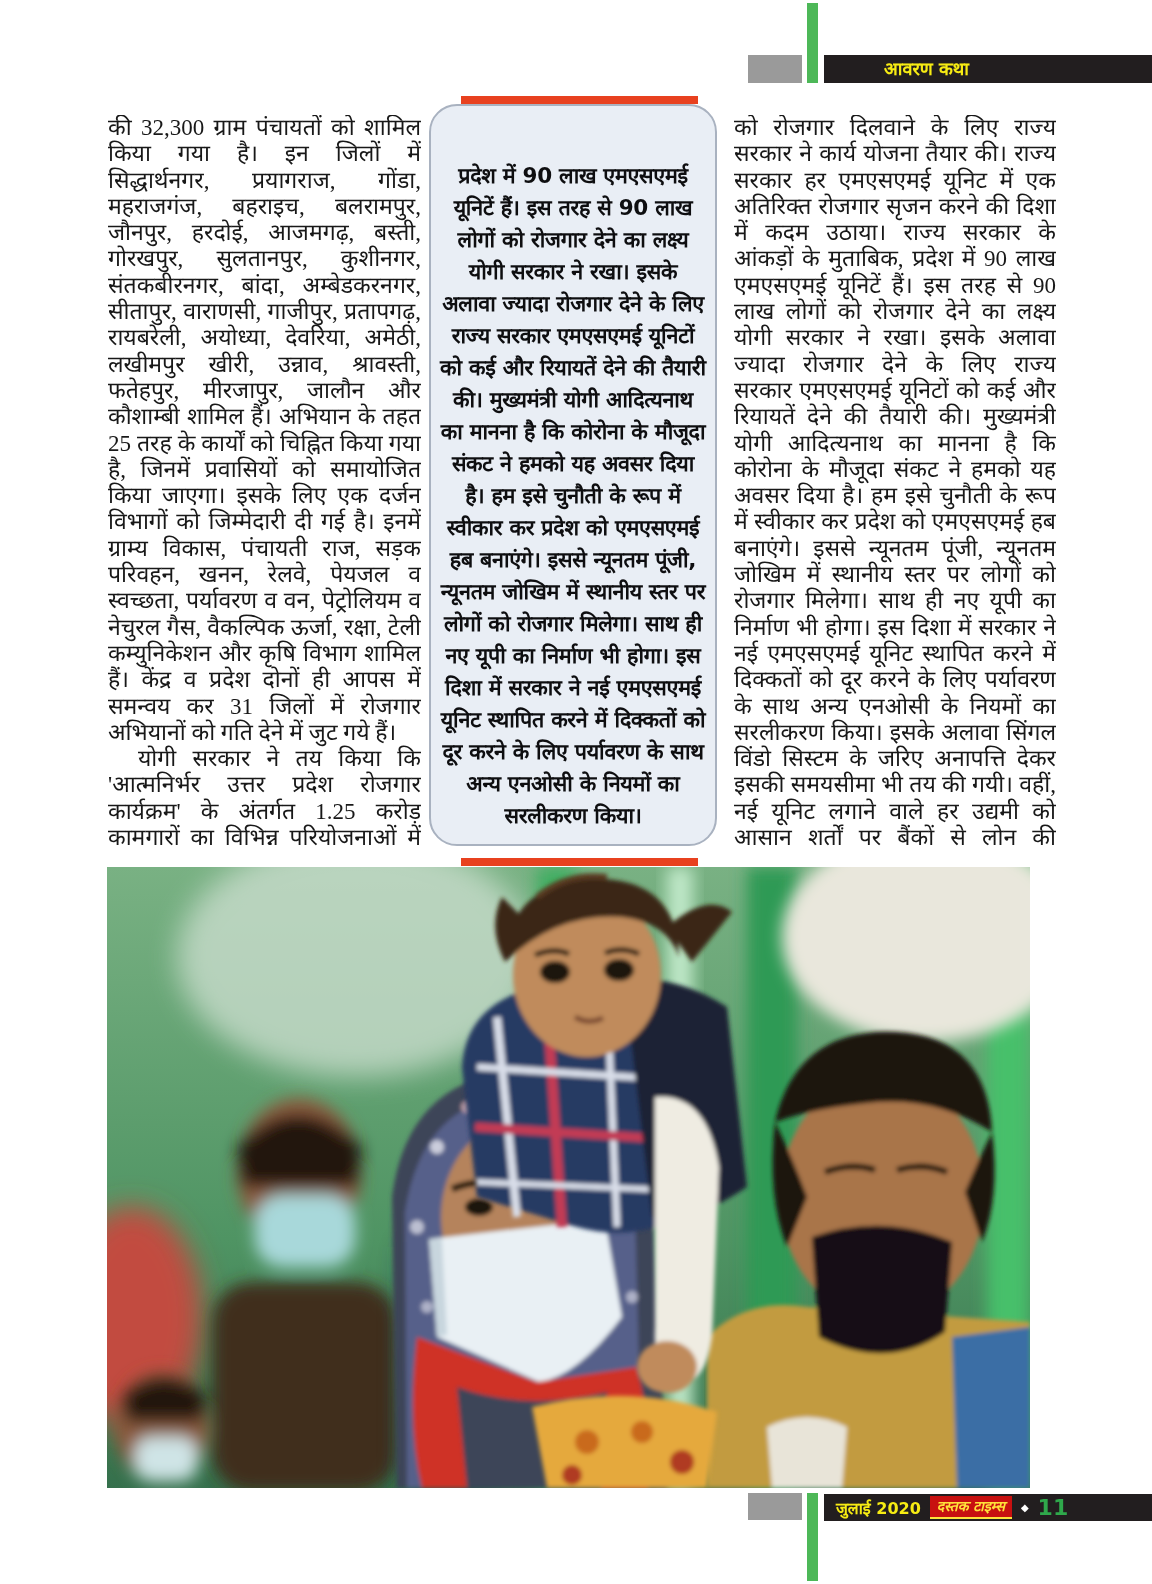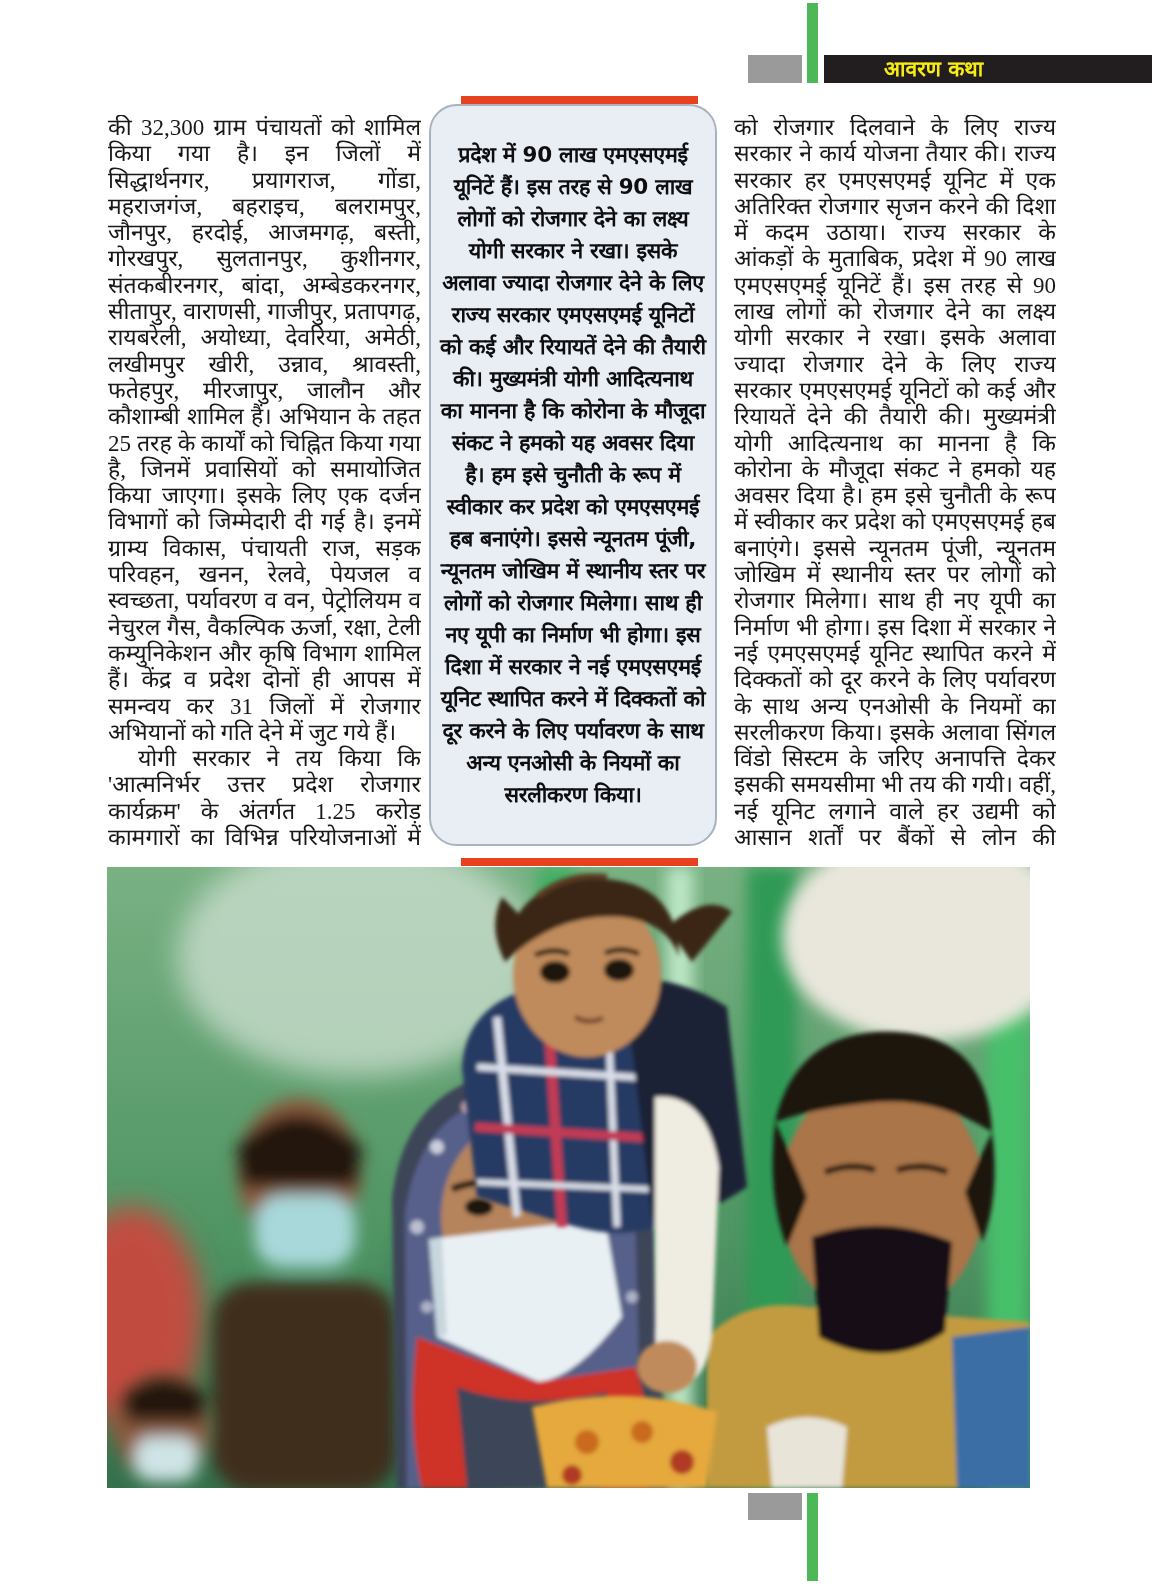--- a/index.html
+++ b/index.html
@@ -5,36 +5,36 @@
   html,body{margin:0;padding:0;background:#ffffff;}
   #page{position:relative;width:1152px;height:1584px;background:#ffffff;overflow:hidden;
         font-family:"Liberation Serif", serif;}
 
   
   .hdr-gray{position:absolute;left:748px;top:55px;width:54px;height:28px;background:#9a9a9a;}
   .hdr-green{position:absolute;left:807px;top:3px;width:11px;height:80px;background:#4db858;}
   .hdr-black{position:absolute;left:824px;top:55px;width:328px;height:28px;background:#221e1f;
              display:flex;align-items:center;}
   .hdr-title{color:#f7ec13;font-family:"DejaVu Sans", sans-serif;font-weight:bold;
-             font-size:21px;line-height:1;margin-left:60px;}
+             font-size:18px;line-height:1;margin-left:60px;}
 
   
   .col{position:absolute;top:115px;color:#181818;font-size:23px;line-height:26.3px;
        text-align:justify;overflow:hidden;}
   .col p{margin:0;}
   #col-left{left:108px;width:313px;height:735px;}
   #col-right{left:734px;width:322px;height:735px;}
   .indent{text-indent:30px;}
 
   
   .pq-bar-top{position:absolute;left:461px;top:96px;width:237px;height:8px;background:#e8411f;}
   .pq-bar-bot{position:absolute;left:461px;top:858px;width:237px;height:8px;background:#e8411f;}
   .pq-box{position:absolute;left:429px;top:104px;width:288px;height:742px;box-sizing:border-box;
           background:#e9eef5;border:2px solid #a9b2c0;border-radius:28px;
-          display:flex;align-items:center;justify-content:center;}
+          display:flex;align-items:flex-end;justify-content:center;}
   .pq-text{margin:12px 8px;color:#0e0e10;text-align:center;
            font-family:"DejaVu Sans", sans-serif;font-weight:bold;
            font-size:21.5px;line-height:32px;letter-spacing:-0.3px;}
 
   
   .photo{position:absolute;left:107px;top:867px;width:923px;height:621px;overflow:hidden;background:#5f9e6d;}
   .photo svg{display:block;}
 
   
   .ftr-gray{position:absolute;left:748px;top:1493px;width:54px;height:27px;background:#9a9a9a;}
@@ -183,14 +183,20 @@
         <path d="M498 86 Q515 79 532 87" stroke="#2a1a0e" stroke-width="5" fill="none"></path>
         <path d="M468 150 Q482 158 496 151" stroke="#7a4a30" stroke-width="5" fill="none"></path>
         <path d="M548 230 Q600 225 612 300 L605 470 Q598 520 570 515 Q545 510 548 460 Z" fill="#efece2"></path>
         <ellipse cx="560" cy="500" rx="30" ry="26" fill="#c08b5c"></ellipse>
       </g>
     </svg>
   </div>
 
   <div class="ftr-gray"></div>
   <div class="ftr-green"></div>
+  <div class="ftr-black">
+    <span class="ftr-month">जुलाई 2020</span>
+    <span class="ftr-logo">दस्तक टाइम्स</span>
+    <span class="ftr-sep">◆</span>
+    <span class="ftr-page">11</span>
+  </div>
 
 </div>
 
 </body></html>

